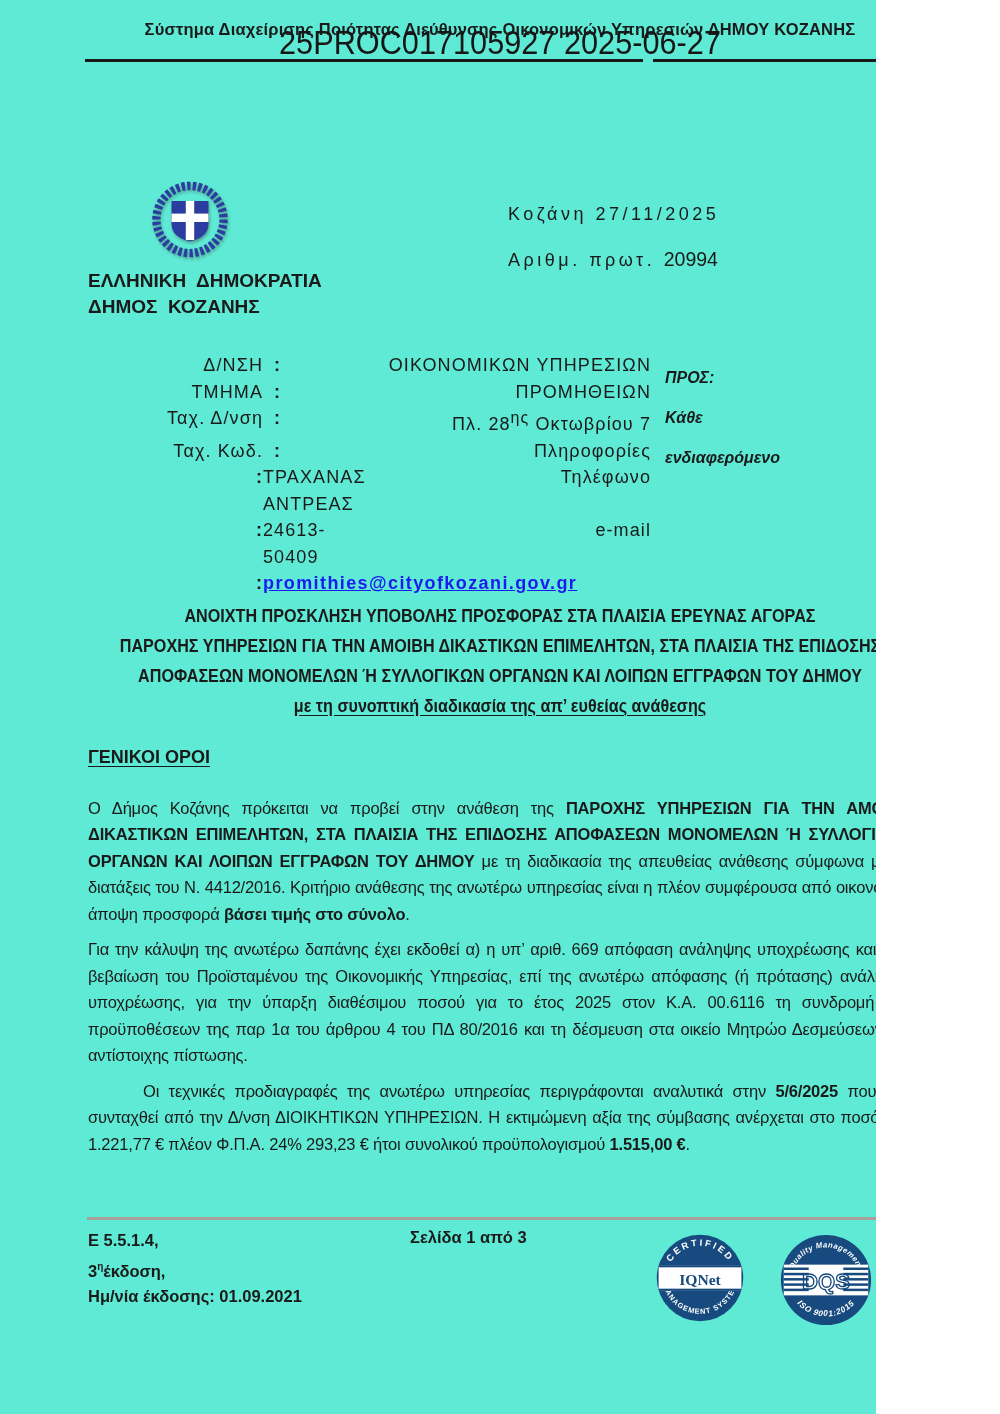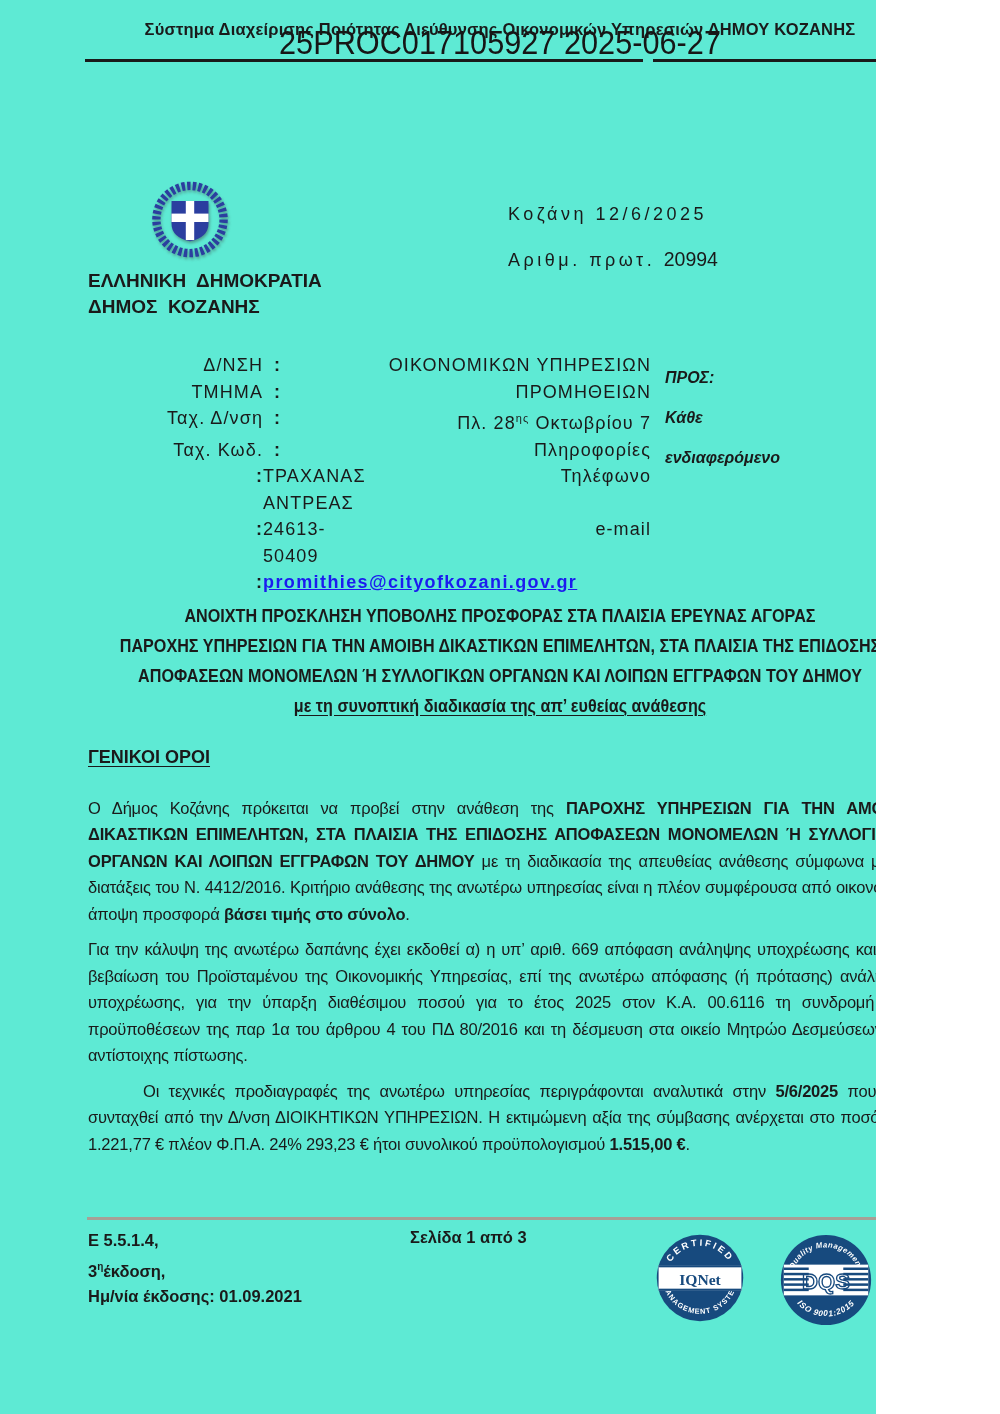--- a/index.html
+++ b/index.html
@@ -25,21 +25,21 @@
 
   
   .meta{position:absolute;left:508px;top:192px;font-size:18px;letter-spacing:3.5px;line-height:45px;}
   .meta .num{letter-spacing:0;font-size:19.5px;}
 
   
   .contact{position:absolute;left:88px;top:352px;display:grid;
            grid-template-columns:175px 18px 370px;font-size:18px;letter-spacing:1.1px;
            line-height:26.5px;text-align:right;}
   .contact .colon{font-weight:bold;}
-  .contact sup{font-size:11px;}
+  .contact sup{font-size:16px;}
   .email{color:#1b1bef;font-weight:bold;text-decoration:underline;letter-spacing:1.4px;}
 
   
   .recipient{position:absolute;left:665px;top:358px;font-size:16px;font-weight:bold;line-height:40px;font-style:italic;}
 
   
   .title{position:absolute;left:0;top:601px;width:1000px;text-align:center;
          font-size:19px;font-weight:bold;line-height:30px;transform:scaleX(.85);}
   .title div{white-space:nowrap;}
   .title .u{text-decoration:underline;text-underline-offset:3px;}
@@ -79,21 +79,21 @@
     <rect x="45" y="25" width="10" height="46.5" fill="#fff"></rect>
     <rect x="28" y="40" width="44" height="10" fill="#fff"></rect>
   </svg>
 
   <div class="org">
     <div>ΕΛΛΗΝΙΚΗ  ΔΗΜΟΚΡΑΤΙΑ</div>
     <div>ΔΗΜΟΣ  ΚΟΖΑΝΗΣ</div>
   </div>
 
   <div class="meta">
-    <div>Κοζάνη 12/6/2025</div>
+    <div>Κοζάνη 27/11/2025</div>
     <div><span>Αριθμ. πρωτ.</span> <span class="num">20994</span></div>
   </div>
 
   <div class="contact">
     <div>Δ/ΝΣΗ</div>
     <div class="colon">:</div>
     <div>ΟΙΚΟΝΟΜΙΚΩΝ ΥΠΗΡΕΣΙΩΝ</div>
 
     <div>ΤΜΗΜΑ</div>
     <div class="colon">:</div>

